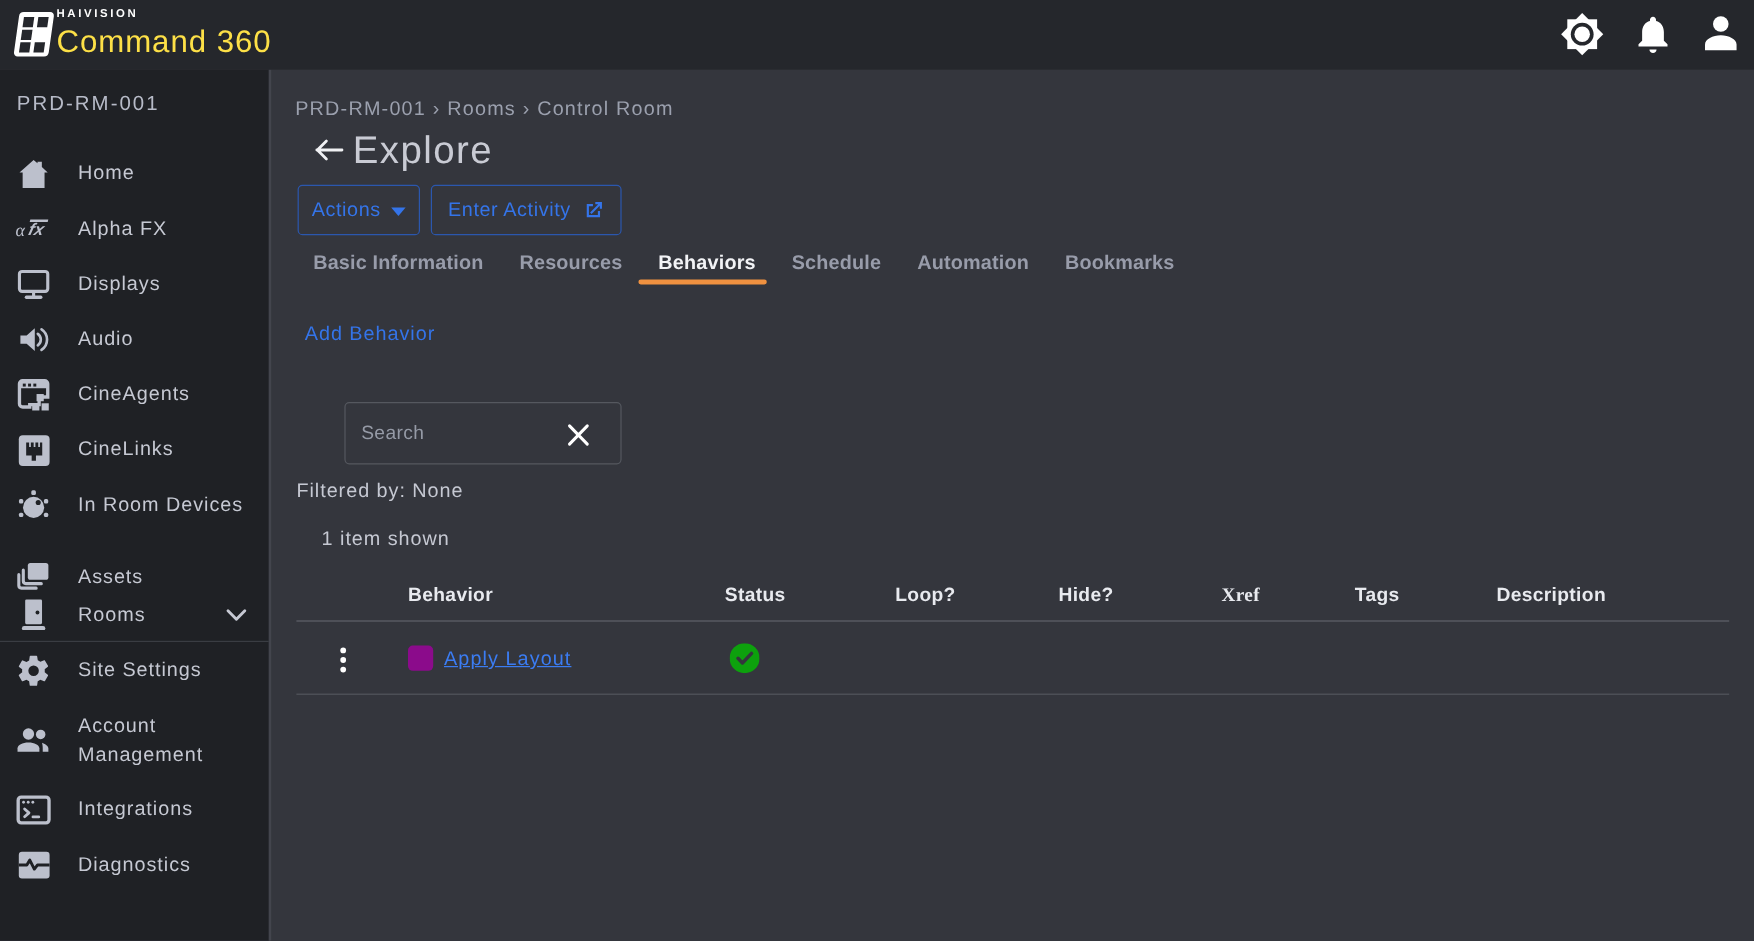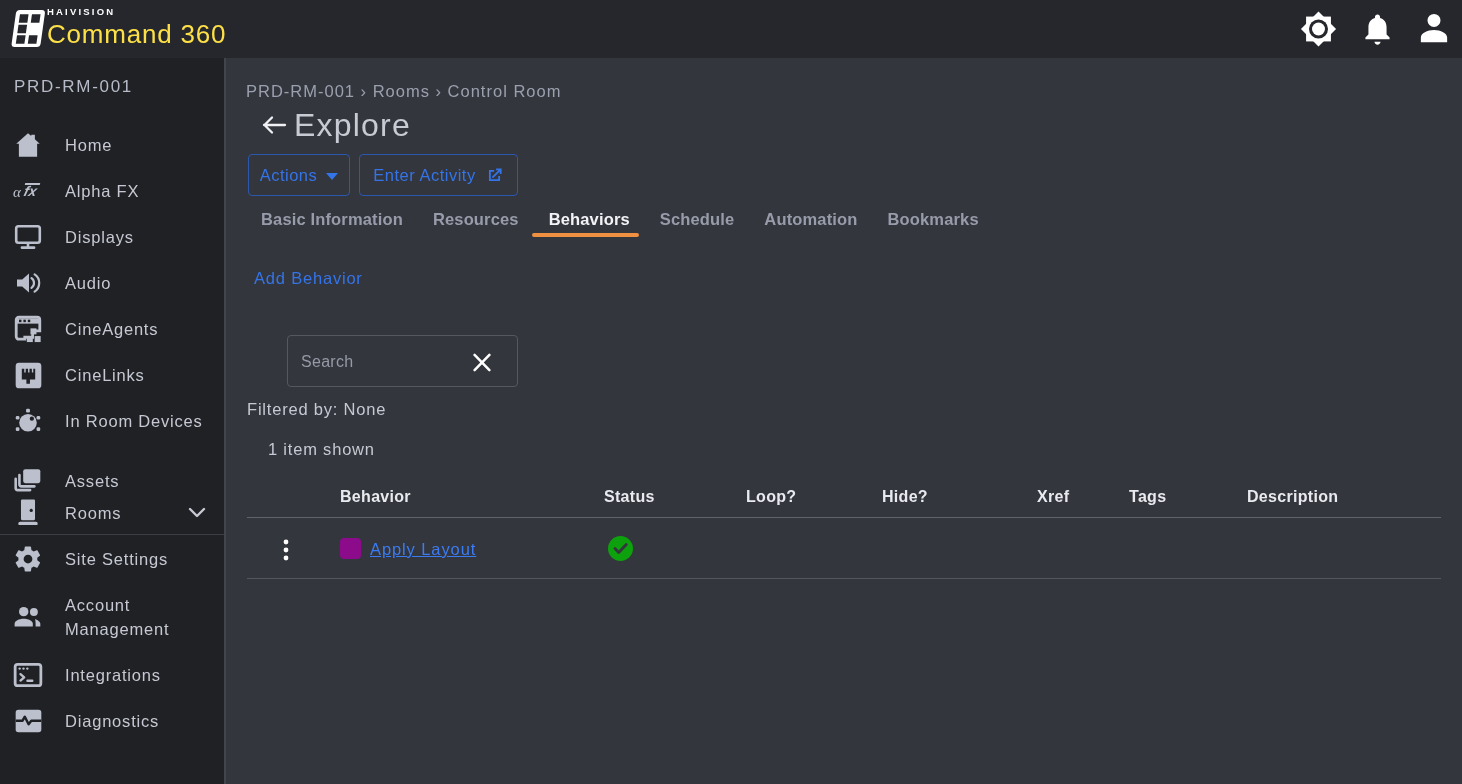--- a/index.html
+++ b/index.html
@@ -256,21 +256,21 @@
           <path d="M1.6 1.9l14.8 15.2M16.4 1.9L1.6 17.1" stroke="#fff" stroke-width="2.5" stroke-linecap="round"></path>
         </svg></div>
   </div>
   <div class="filtered">Filtered by: None</div>
   <div class="itemcount">1 item shown</div>
 
   <div class="th" style="left:116px;">Behavior</div>
   <div class="th" style="left:380px;">Status</div>
   <div class="th" style="left:522px;">Loop?</div>
   <div class="th" style="left:658px;">Hide?</div>
-  <div class="th" style="left:813px;">Xref</div>
+  <div class="th" style="left:794px;font-family:Liberation Serif, serif;">Xref</div>
   <div class="th" style="left:905px;">Tags</div>
   <div class="th" style="left:1023px;">Description</div>
   <div class="hline1"></div>
   <div class="hline2"></div>
 
   <div class="kebab"><svg width="12" height="26" viewBox="0 0 12 26">
     <circle cx="6" cy="4" r="2.4" fill="#fff"></circle>
         <circle cx="6" cy="12" r="2.4" fill="#fff"></circle>
         <circle cx="6" cy="20" r="2.4" fill="#fff"></circle>
   </svg></div>

